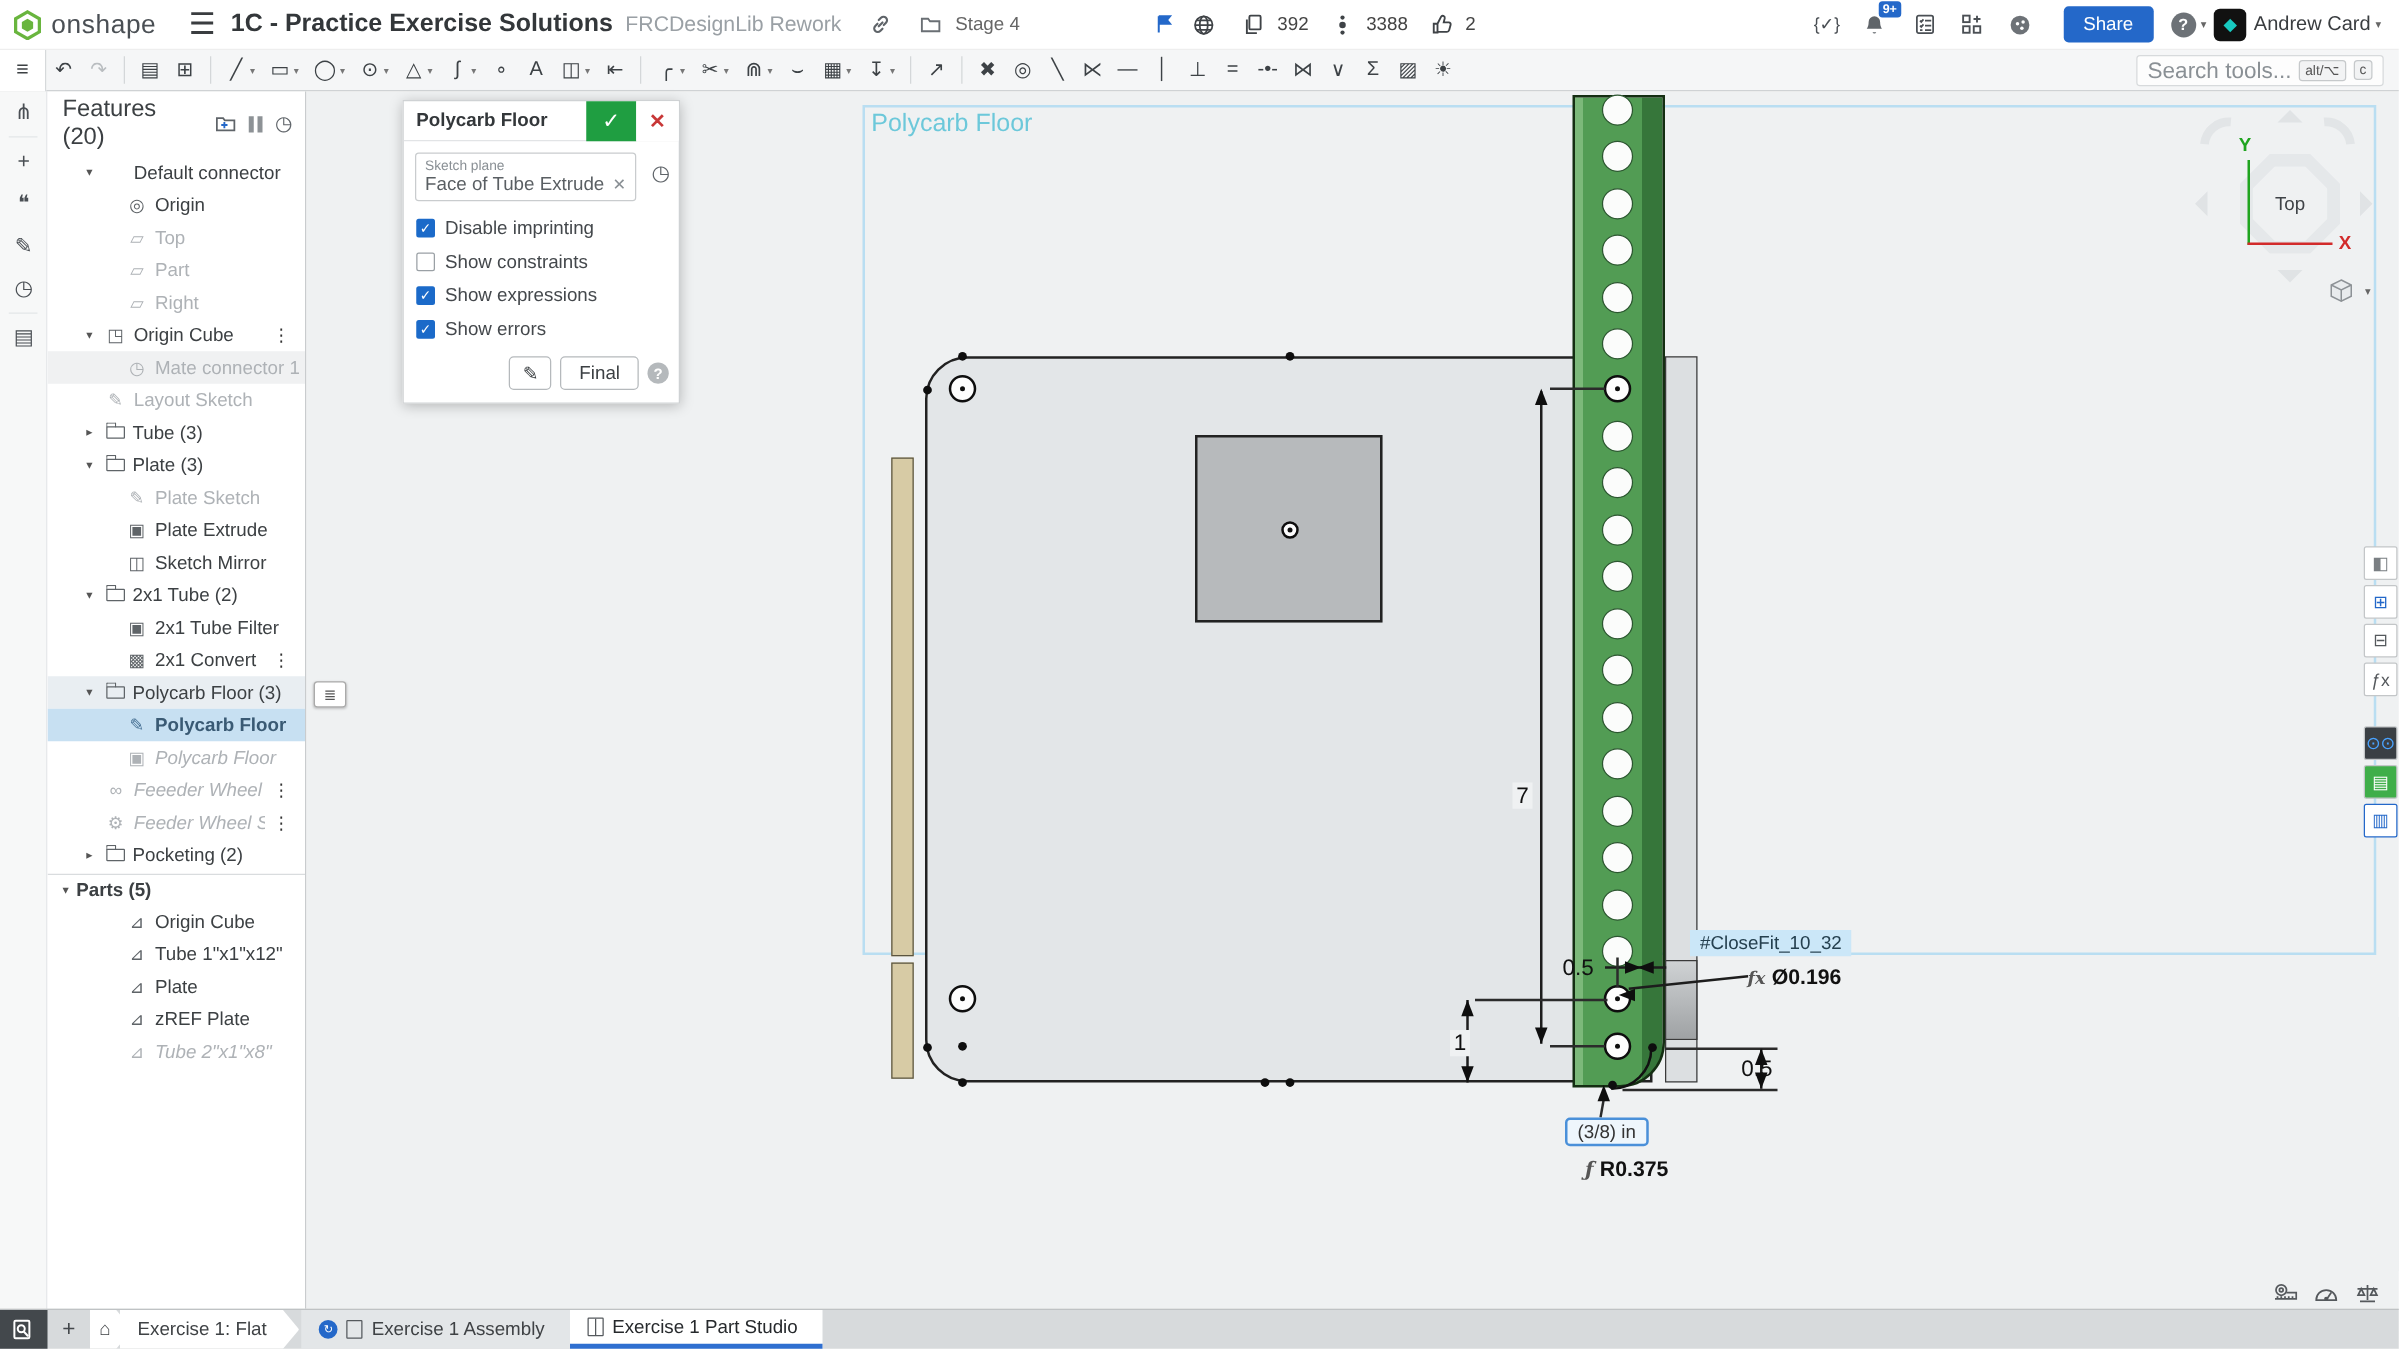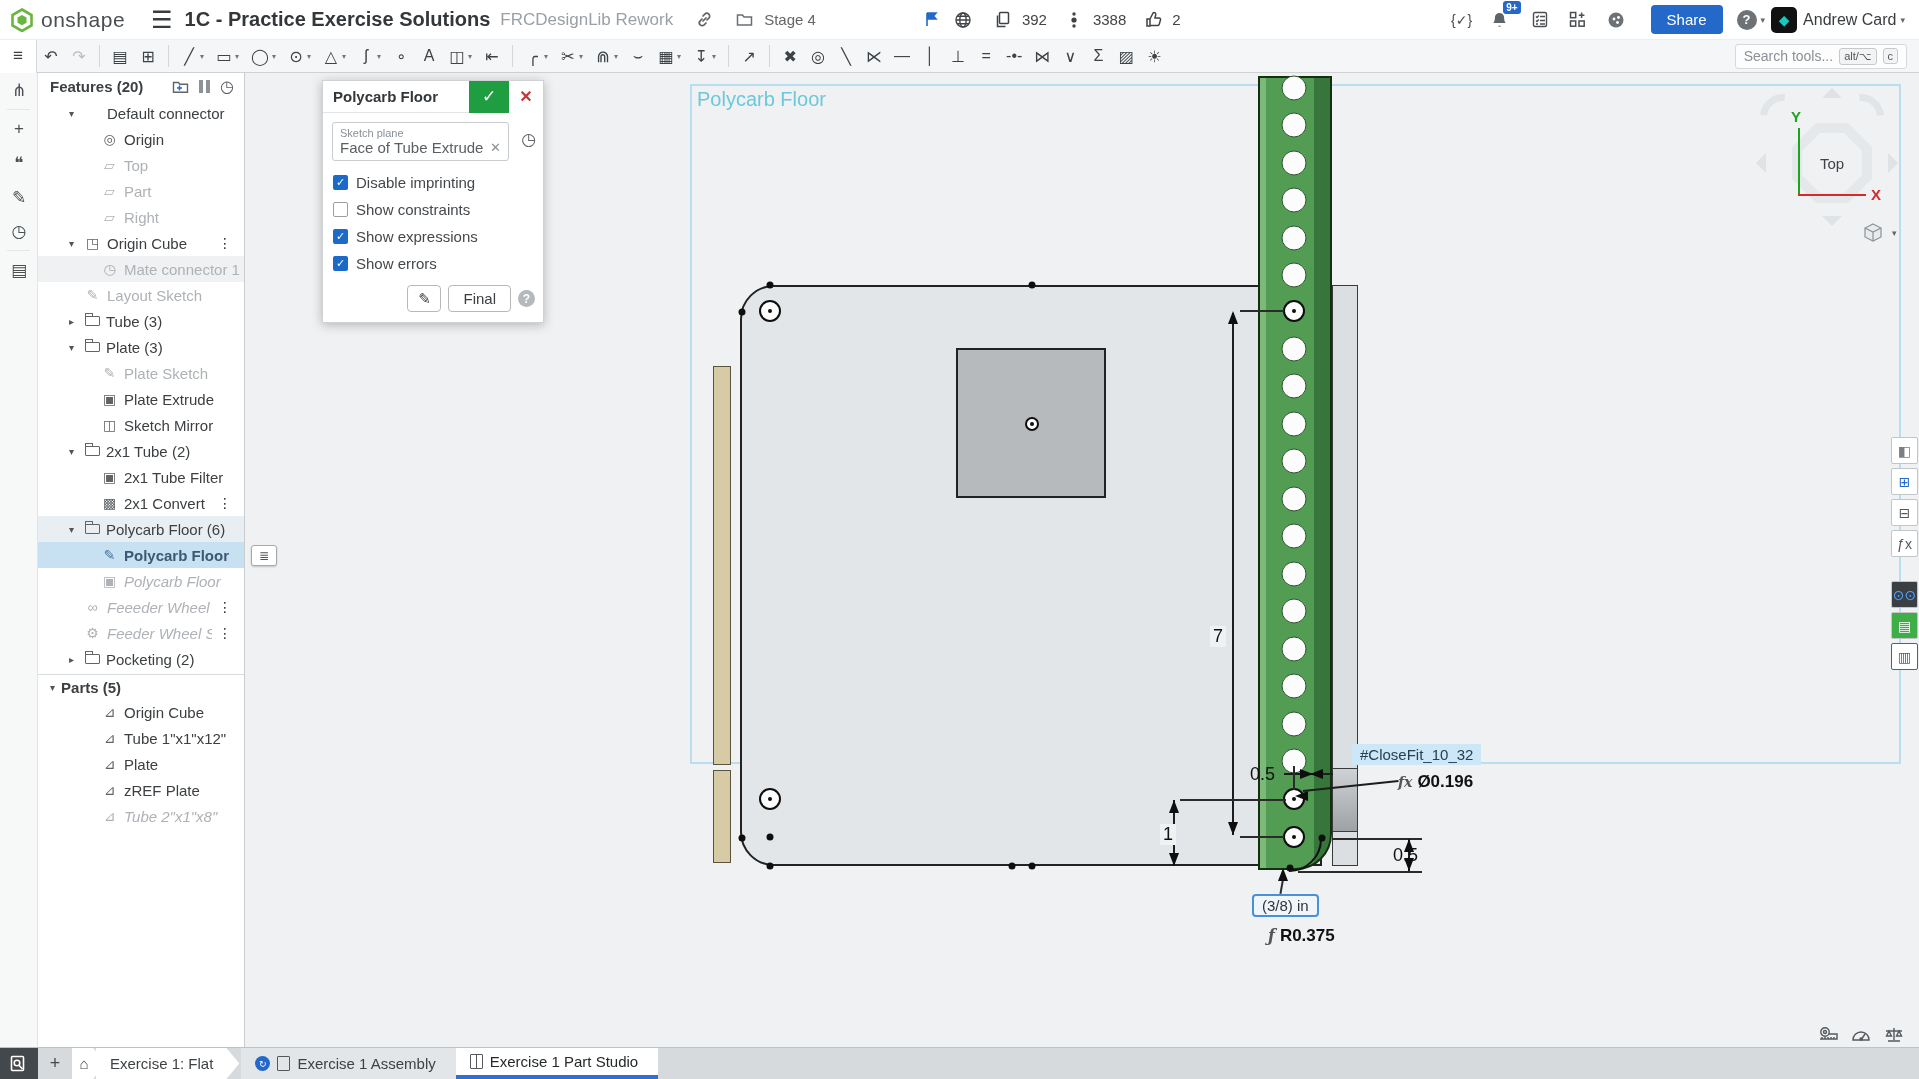--- a/index.html
+++ b/index.html
@@ -34,37 +34,37 @@
   .t-first{width:37px;height:33px;background:#fff;border-right:1px solid #d6d9db;display:flex;
     align-items:center;justify-content:center;font-size:17px;color:#3c4043;}
   .tbtn{display:flex;align-items:center;height:26px;padding:0 5px;margin:0 1px;border-radius:3px;
     color:#3d4246;font-size:16px;cursor:pointer;}
   .tbtn .g{min-width:16px;text-align:center;}
   .tbtn .cv{font-size:8px;color:#777;margin-left:3px;}
   .tsep{width:1px;height:22px;background:#d4d7d9;margin:0 6px;}
   .muted{color:#b9bdc0;}
   #searchtools{margin-left:auto;margin-right:12px;display:flex;align-items:center;gap:6px;
     background:#fdfdfd;border:1px solid #d7dadc;border-radius:3px;height:25px;padding:0 8px;}
-  #searchtools .ph{font-size:14px;color:#8a9095;}
+  #searchtools .ph{font-size:18px;color:#8a9095;}
   .kbd{font-size:11px;color:#555;border:1px solid #c6c9cb;border-radius:3px;background:#f2f3f4;
     padding:1px 4px;}
   
   #leftstrip{position:absolute;left:0;top:73px;width:38px;bottom:32px;background:#f7f8f8;
     border-right:1px solid #e2e4e6;z-index:50;}
   .strip-ic{width:38px;height:34px;display:flex;align-items:center;justify-content:center;
     color:#4a4f54;font-size:17px;cursor:pointer;}
   .strip-sep{height:1px;background:#e4e6e8;margin:2px 7px;}
   
   #panel{position:absolute;left:38px;top:73px;width:207px;bottom:32px;background:#fff;
     border-right:1px solid #c9ccce;z-index:50;overflow:hidden;}
   #filterrow{display:flex;align-items:center;gap:8px;padding:10px 8px 6px 10px;}
   #filterinput{flex:1;border:1px solid #c9ccce;border-radius:3px;height:26px;font-size:14px;
     font-style:italic;color:#8a9095;padding:0 7px;font-family:inherit;}
   #feathead{display:flex;align-items:center;padding:4px 10px 4px 12px;gap:10px;}
-  #feathead .ttl{font-size:15px;font-weight:bold;color:#3c4043;flex:1;}
+  #feathead .ttl{font-size:19px;font-weight:normal;color:#3c4043;flex:1;}
   .hico{color:#5f6469;font-size:14px;cursor:pointer;display:inline-flex;align-items:center;}
   .pausebars{display:inline-flex;gap:3px;}
   .pausebars i{width:4px;height:13px;background:#8d9296;}
   .trow{display:flex;align-items:center;height:26px;font-size:15px;gap:6px;padding-right:4px;cursor:pointer;}
   .trow .chev{width:13px;font-size:10px;color:#555;text-align:center;flex:none;}
   .trow .tico{width:17px;text-align:center;font-size:14px;color:#5f6468;flex:none;}
   .trow .lbl{white-space:nowrap;overflow:hidden;flex:1;}
   .trow .dots{color:#333;font-size:14px;padding-right:8px;}
   .trow.gray .lbl,.trow.gray .tico{color:#aeb2b6;}
   .trow.gray-italic .lbl,.trow.gray-italic .tico{color:#aeb2b6;font-style:italic;}
@@ -521,21 +521,21 @@
       </div>
       <div class="trow normal" style="padding-left: 44px;">
         <span class="chev"></span>
         <span class="tico">▩</span>
         <span class="lbl">2x1 Convert</span>
         <span class="dots">⋮</span>
       </div>
       <div class="trow normal" style="padding-left: 27px; background: rgb(233, 238, 242);">
         <span class="chev">▾</span>
         <span class="ifolder"></span>
-        <span class="lbl">Polycarb Floor (6)</span>
+        <span class="lbl">Polycarb Floor (3)</span>
       </div>
       <div class="trow selected" style="padding-left: 44px;">
         <span class="chev"></span>
         <span class="tico">✎</span>
         <span class="lbl">Polycarb Floor</span>
       </div>
       <div class="trow gray-italic" style="padding-left: 44px;">
         <span class="chev"></span>
         <span class="tico">▣</span>
         <span class="lbl">Polycarb Floor</span>

